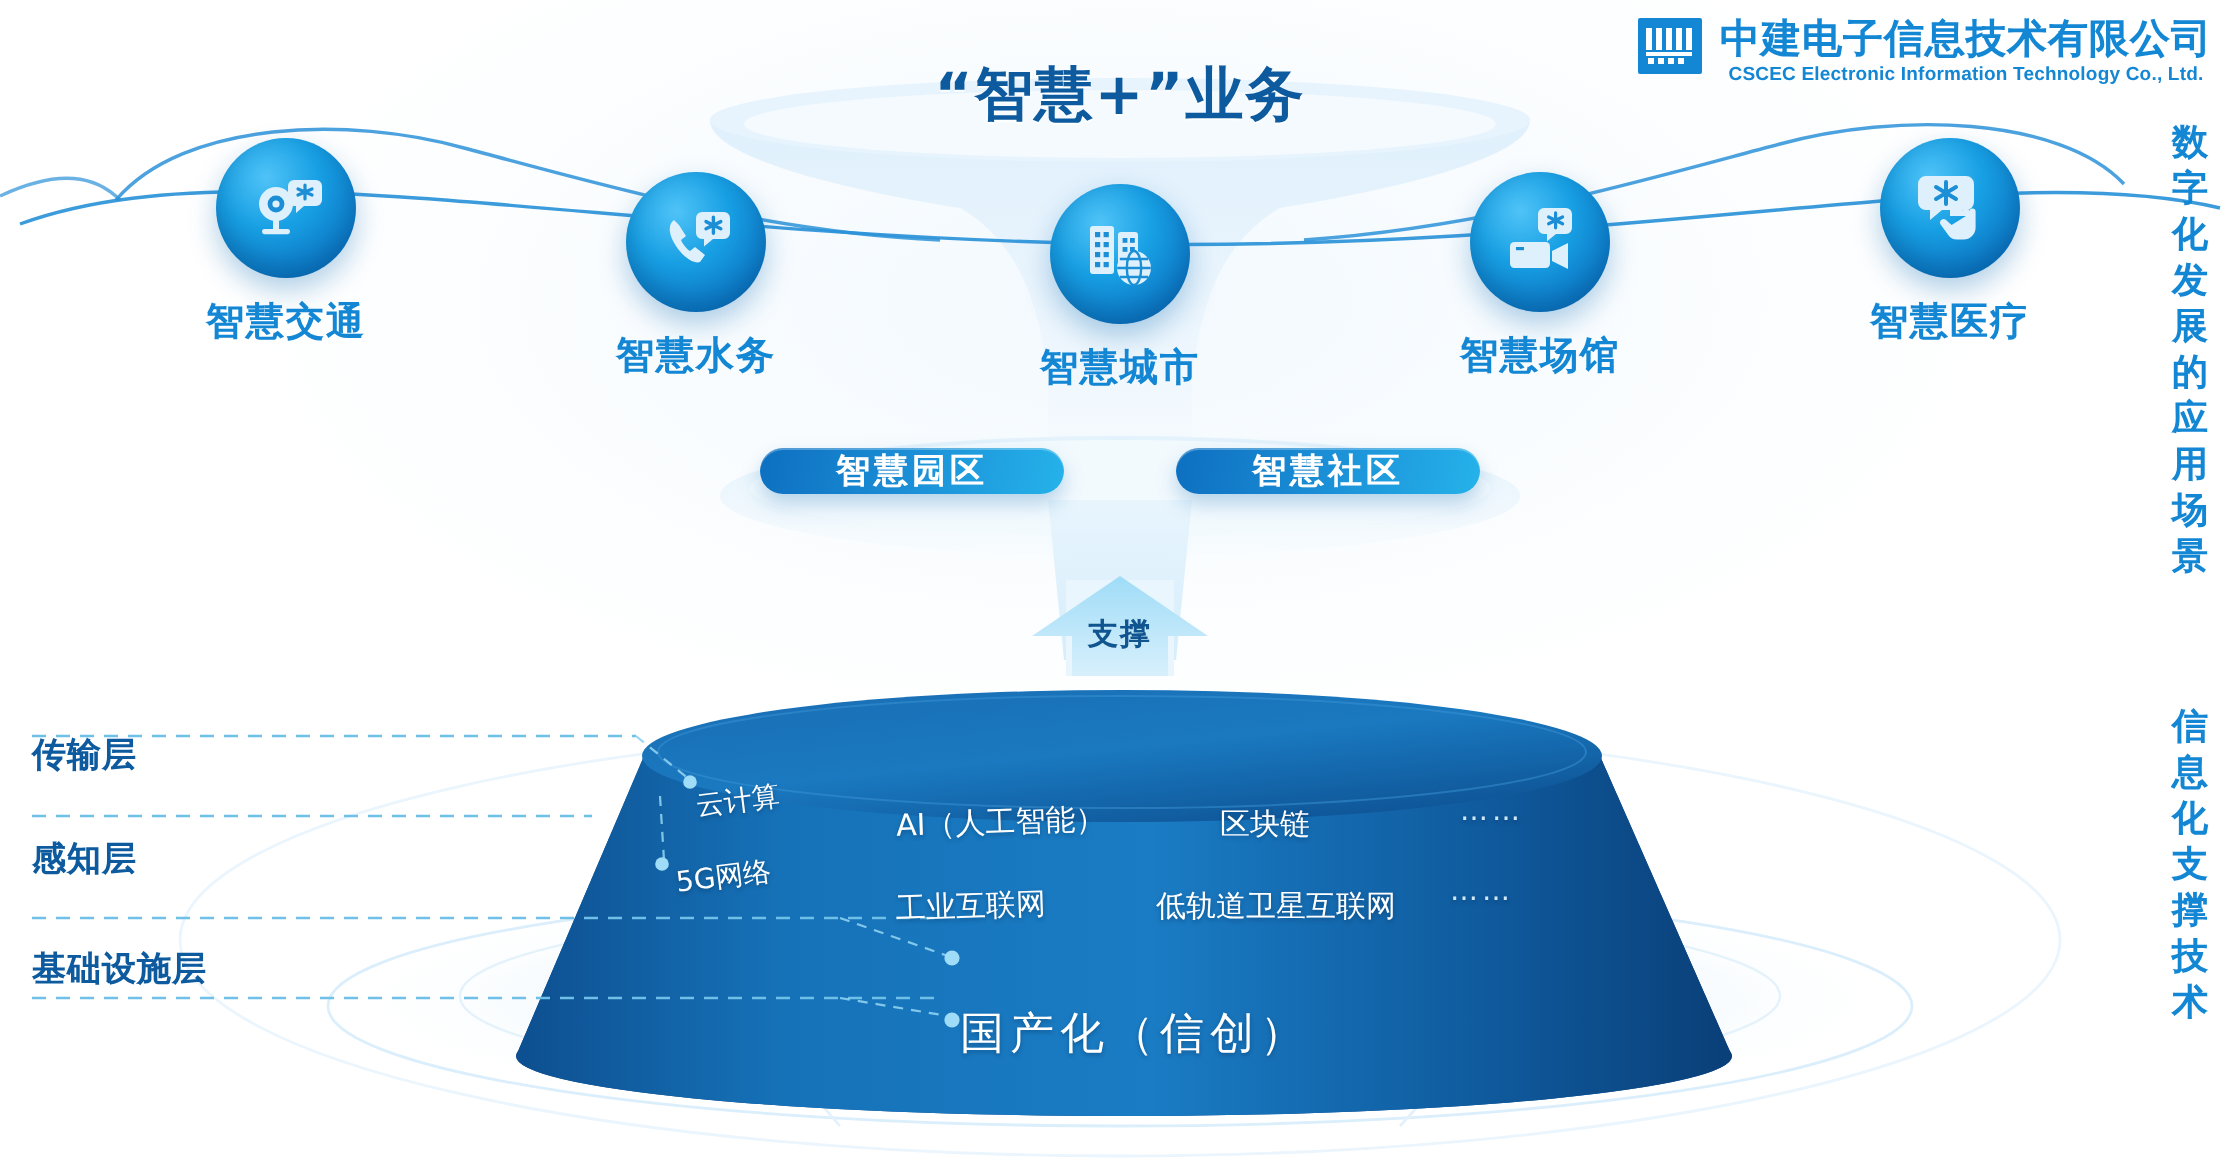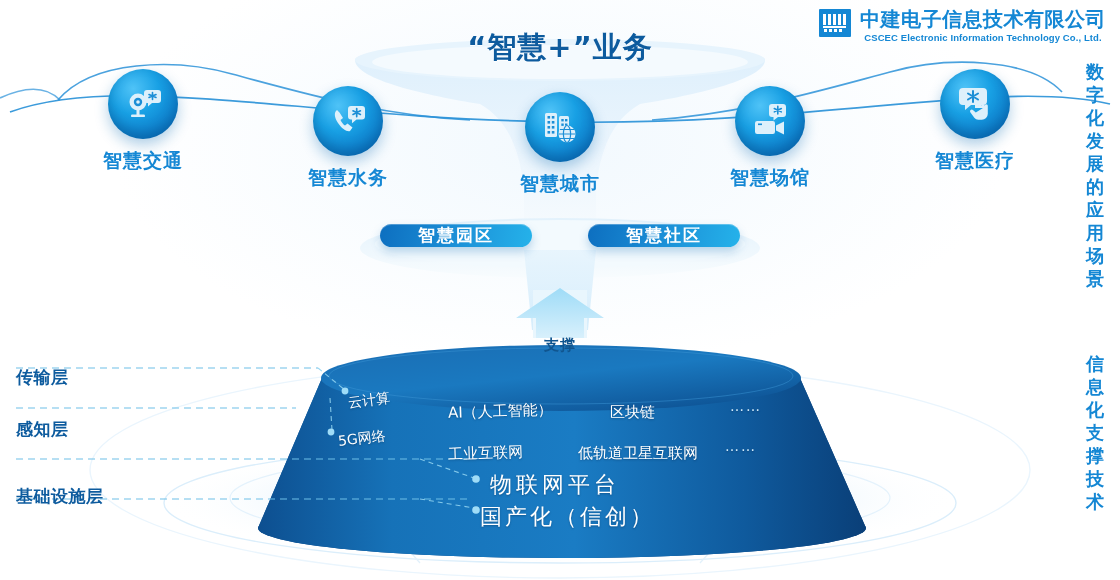--- a/index.html
+++ b/index.html
@@ -49,29 +49,29 @@
     justify-content:center;color:#fff;font-size:17px;font-weight:bold;letter-spacing:2px;
     font-family:"DejaVu Sans","Liberation Sans",sans-serif;
     background:linear-gradient(100deg,#0d6fc0 0%,#1b8ed6 48%,#25b2ea 100%);
     box-shadow:0 5px 10px rgba(20,110,180,.28), inset 0 1px 0 rgba(255,255,255,.28);}
   #pill-0{left:380px;top:224px;width:152px;}
   #pill-1{left:588px;top:224px;width:152px;}
 
   
   #support-label{position:absolute;left:0;width:1120px;top:308px;text-align:center;
     font-size:15px;font-weight:bold;color:#10558f;letter-spacing:1px;
-    font-family:"DejaVu Sans","Liberation Sans",sans-serif;margin-top:28px;}
+    font-family:"DejaVu Sans","Liberation Sans",sans-serif;}
 
   
   .axis-left{position:absolute;left:16px;font-size:17px;font-weight:bold;color:#0d5b9e;
     letter-spacing:.5px;font-family:"DejaVu Sans","Liberation Sans",sans-serif;white-space:nowrap;}
   #axl-0{top:340px;}
   #axl-1{top:366px;}
   #axl-2{top:418px;}
-  #axl-3{top:473px;margin-top:12px;}
+  #axl-3{top:473px;}
 
   
   .axis-right{position:absolute;right:12px;width:26px;text-align:center;
     font-size:18px;font-weight:bold;color:#1487d4;line-height:23px;
     font-family:"DejaVu Sans","Liberation Sans",sans-serif;}
   #axr-top{top:60px;}
   #axr-bot{top:352px;}
   .axis-right span{display:block;}
 
   
@@ -331,16 +331,15 @@
     </div>
 
   <div class="tech" id="t-cloud">云计算</div>
   <div class="tech" id="t-5g">5G网络</div>
   <div class="tech" id="t-ai">AI（人工智能）</div>
   <div class="tech" id="t-block">区块链</div>
   <div class="tech" id="t-dots1">……</div>
   <div class="tech" id="t-iiot">工业互联网</div>
   <div class="tech" id="t-leo">低轨道卫星互联网</div>
   <div class="tech" id="t-dots2">……</div>
-  <div class="tech" id="t-iot">物联网平台</div>
   <div class="tech" id="t-dom">国产化（信创）</div>
 
 </div>
 
 </body></html>

